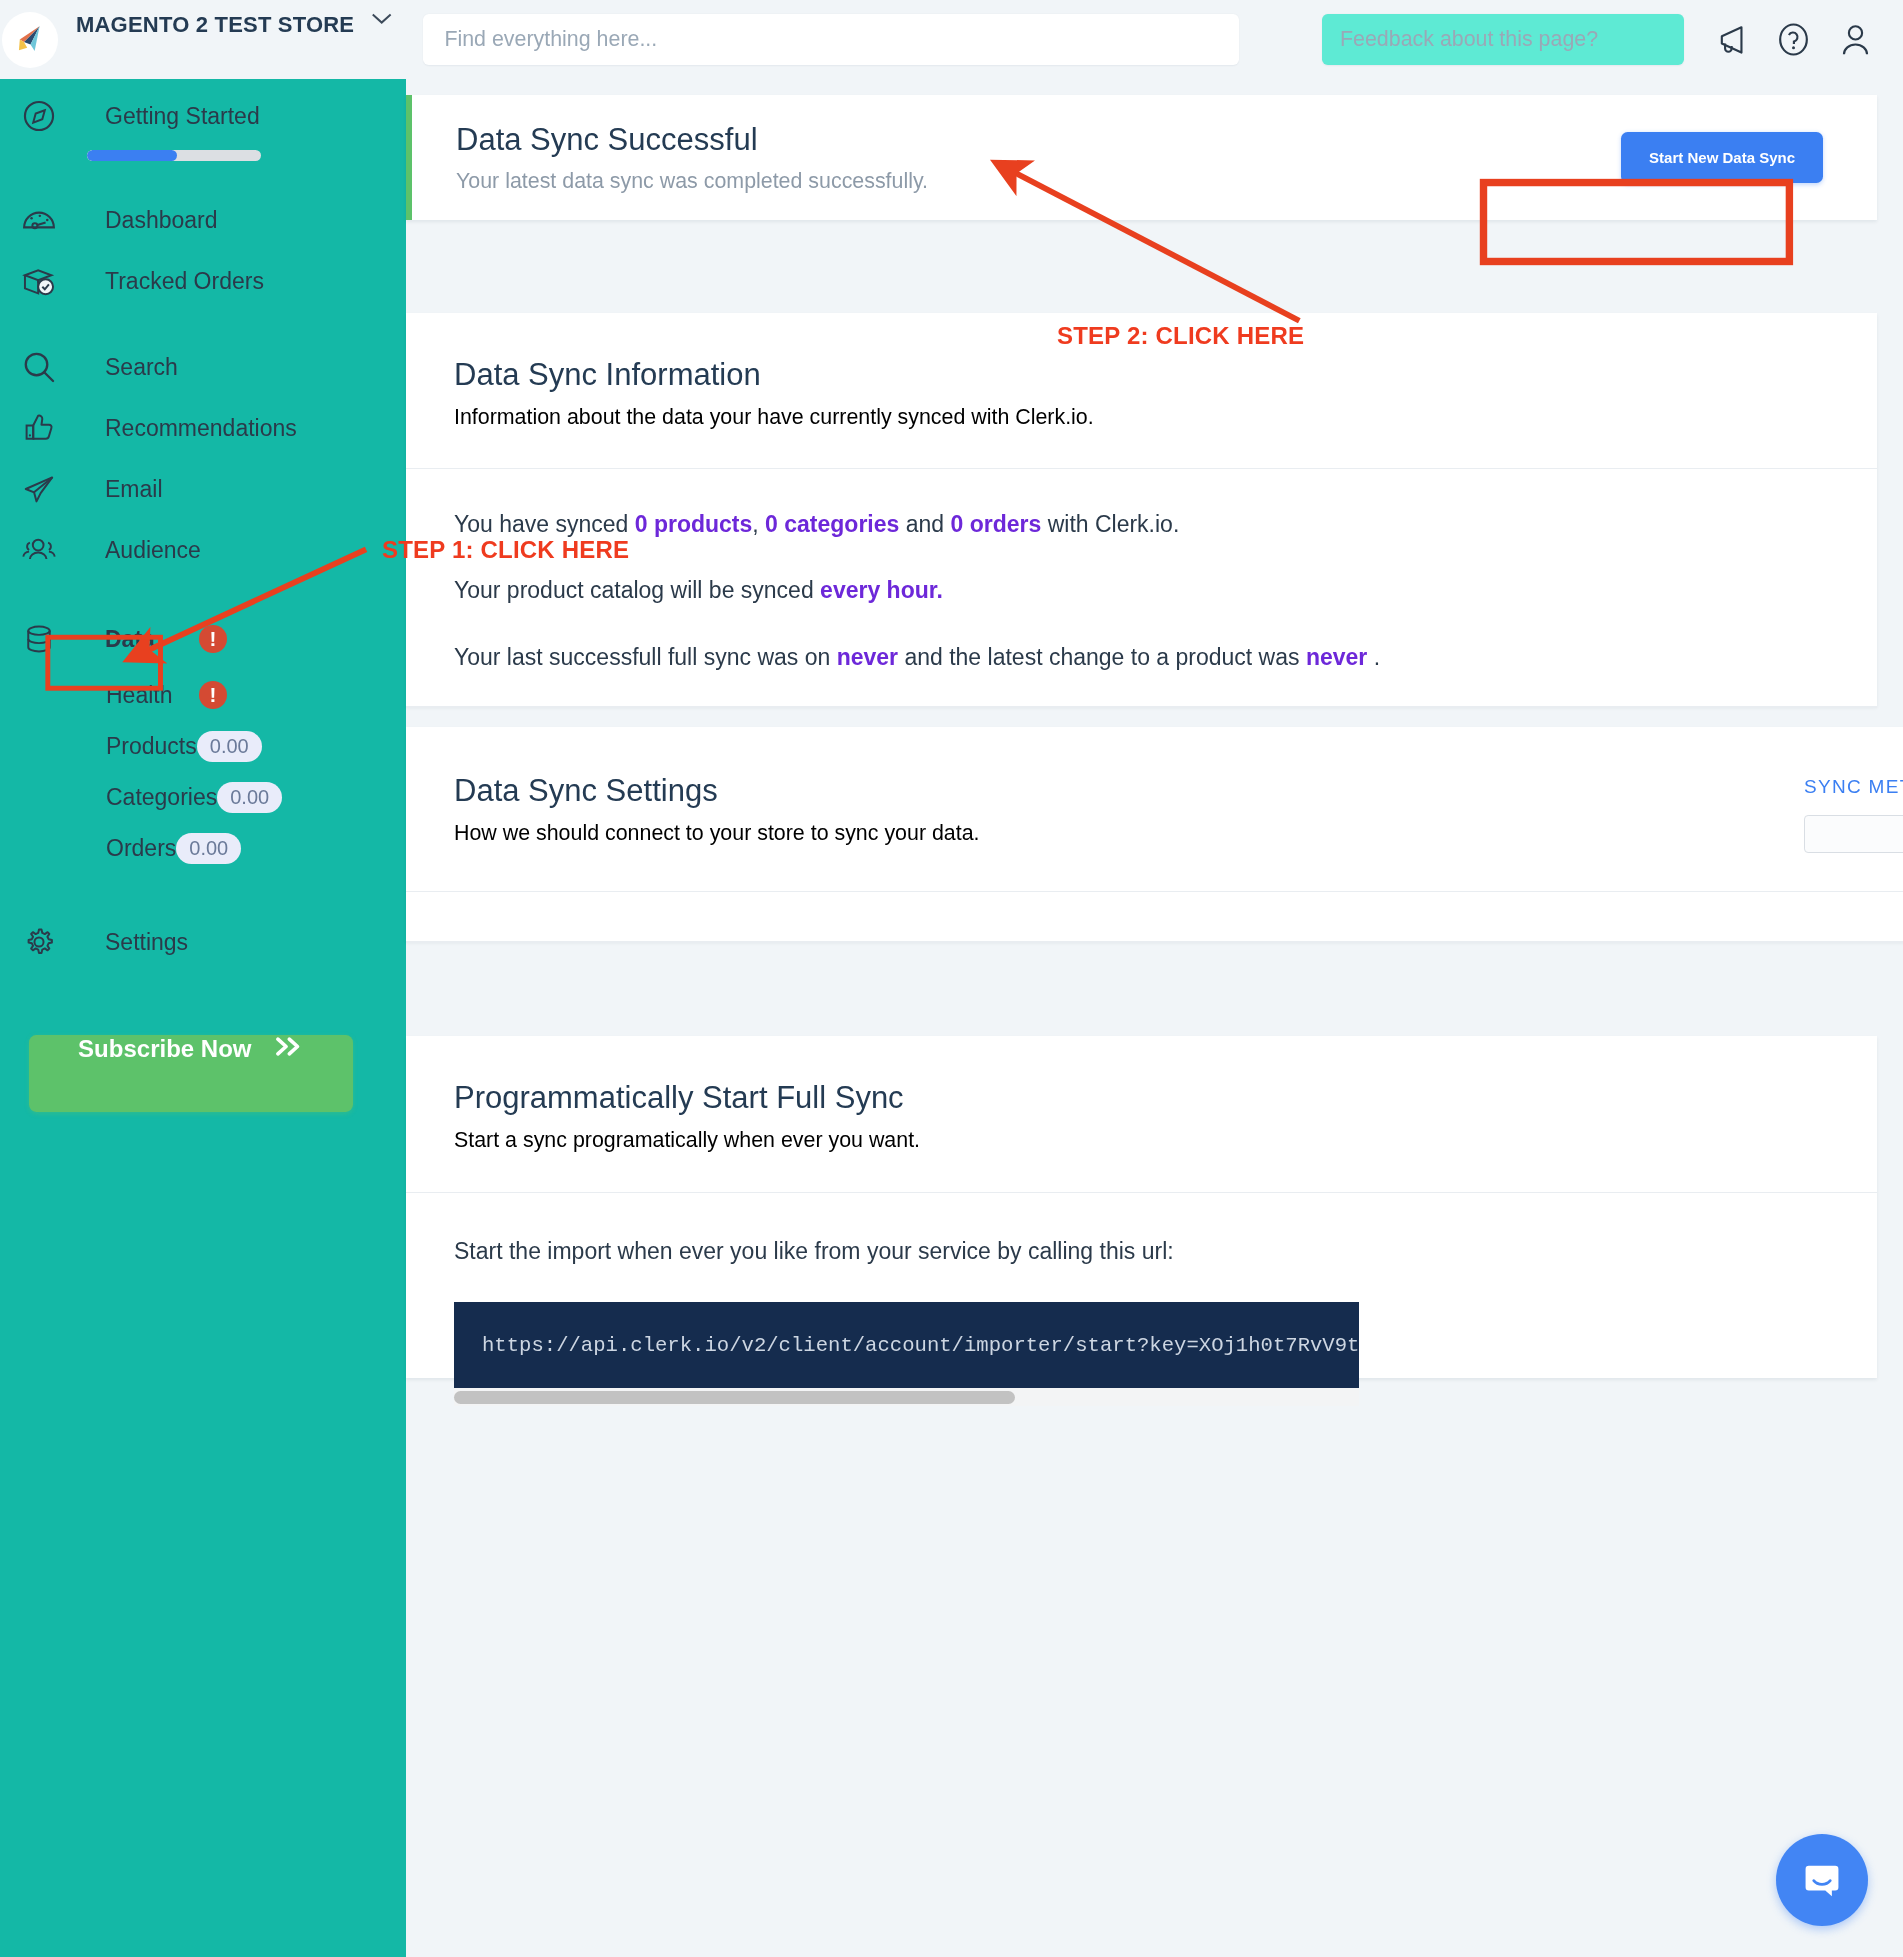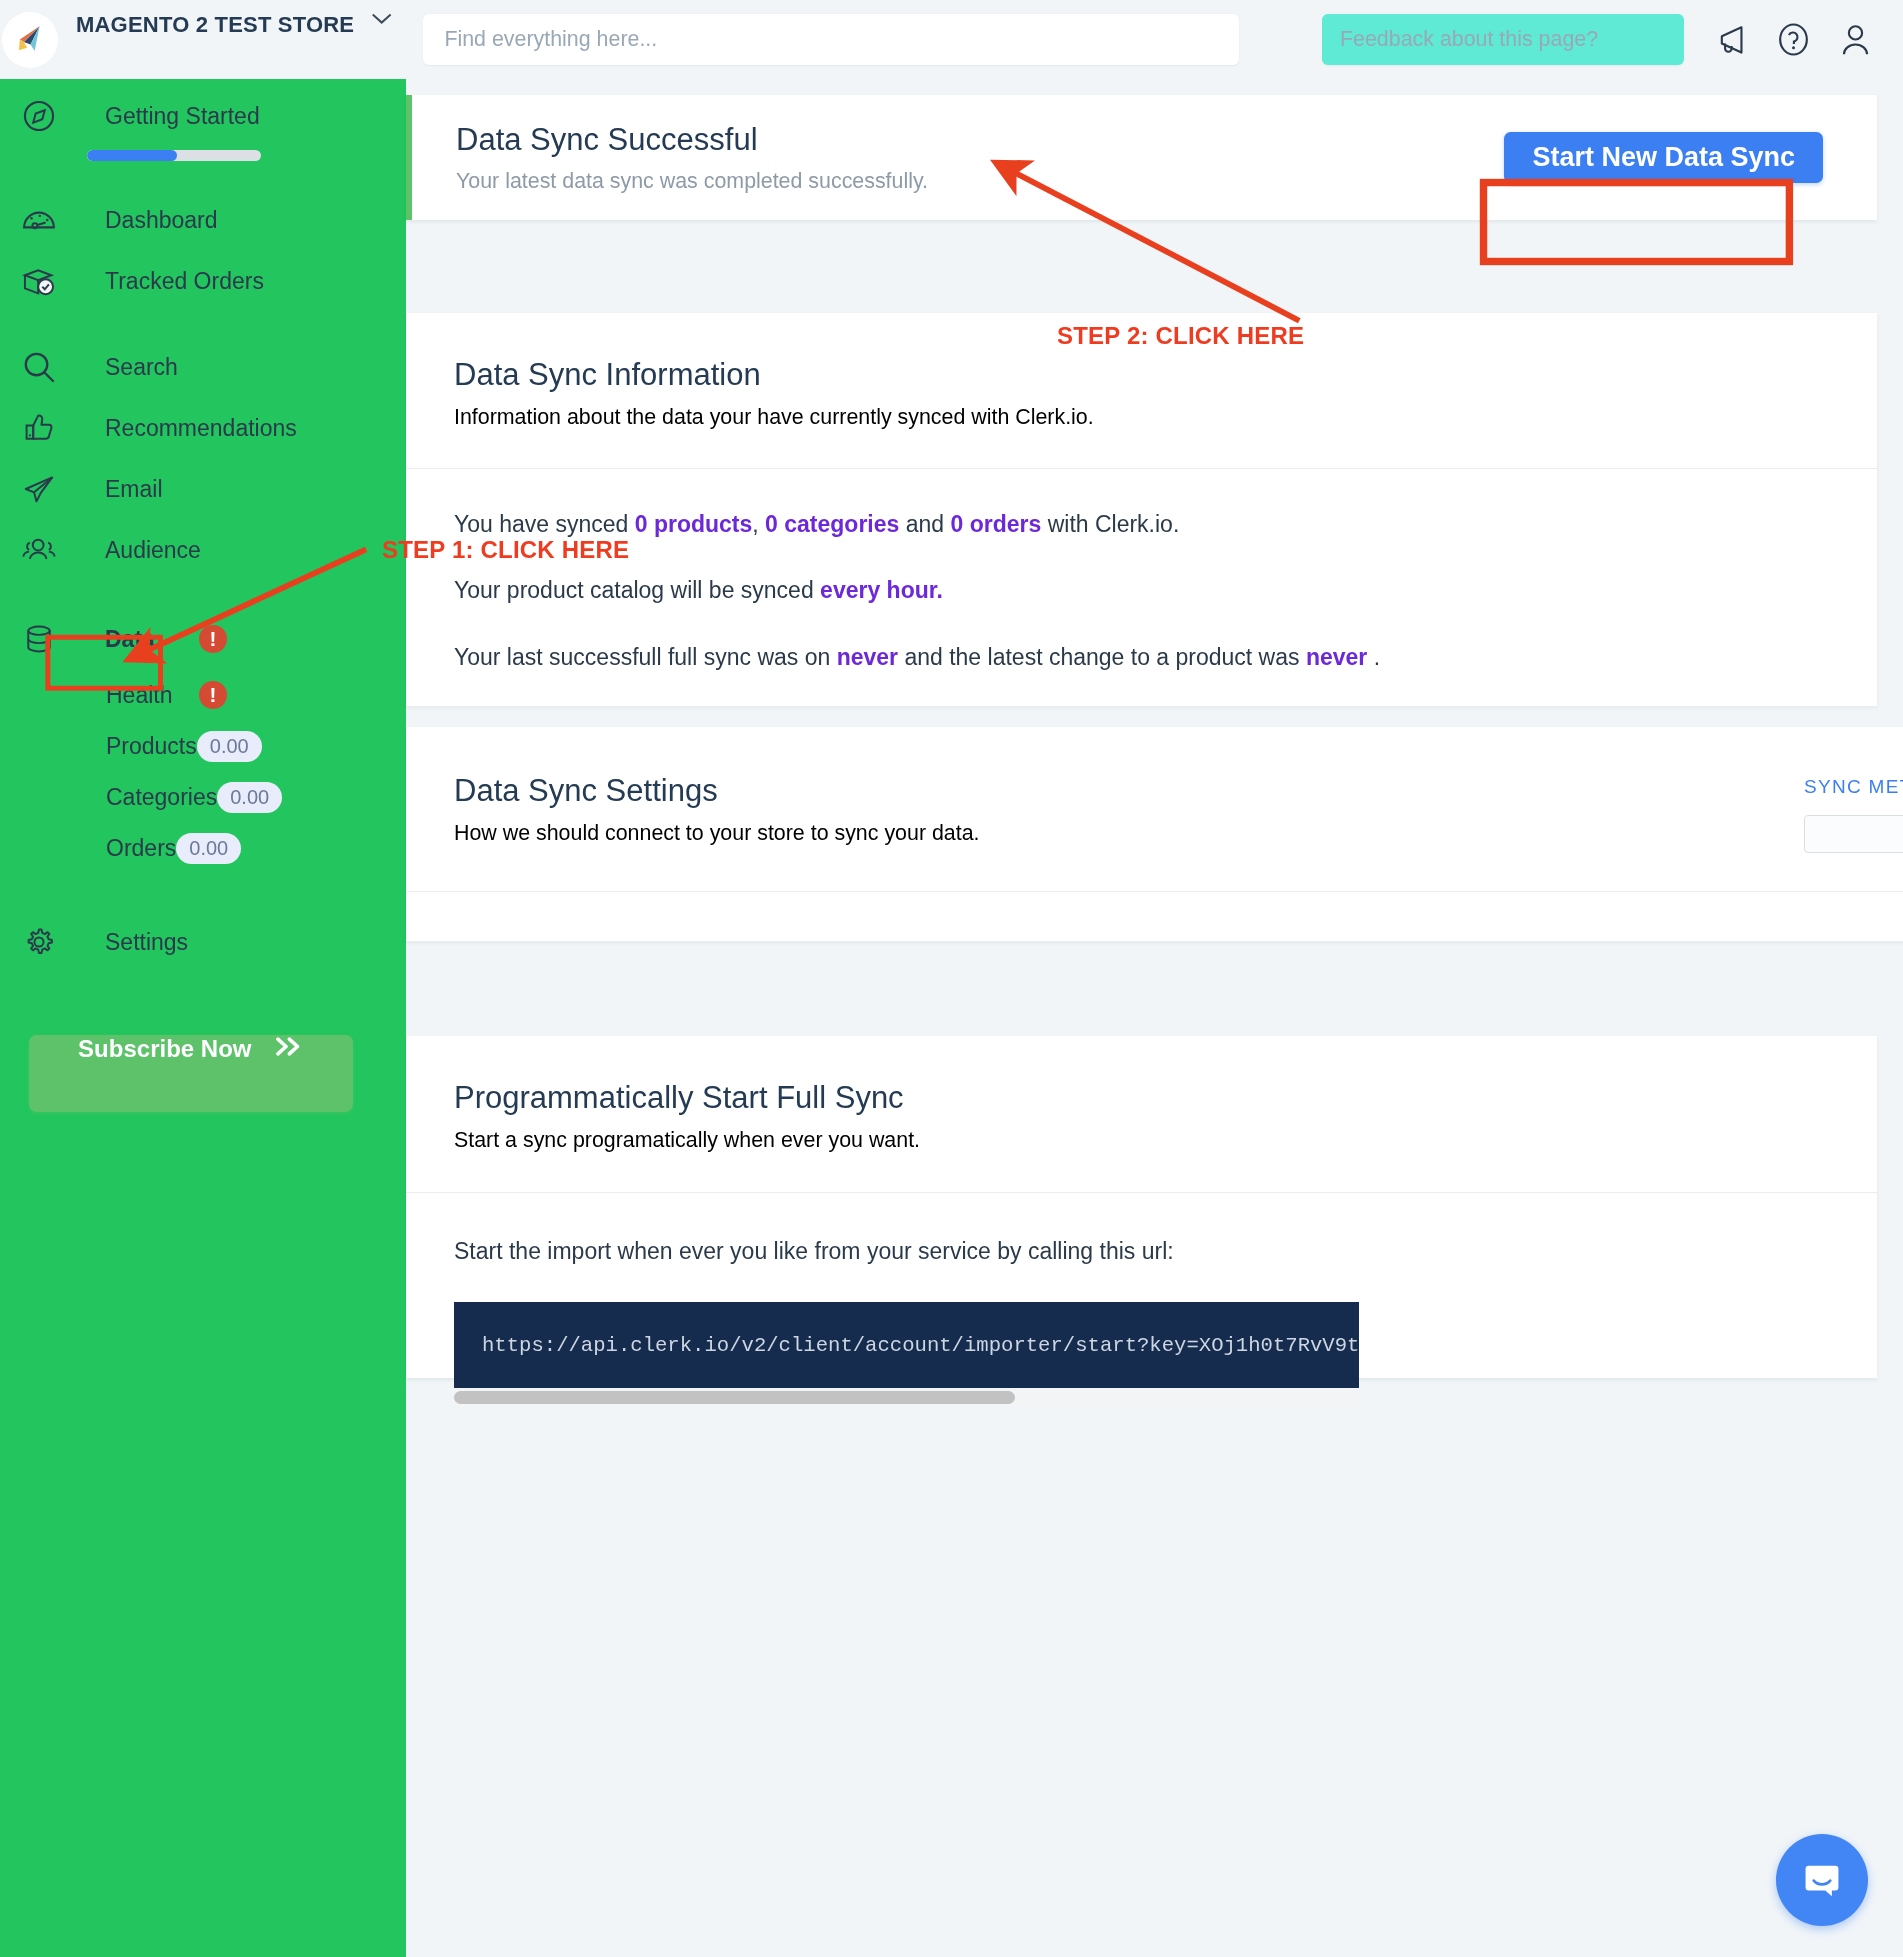--- a/index.html
+++ b/index.html
@@ -56,21 +56,21 @@
     font-family: "Liberation Sans", sans-serif;
     box-shadow: 0 0.8px 1.6px rgba(16,36,60,.06);
   }
   .feedback-input::placeholder { color: #9aa8b6; }
   .hicon { display: flex; align-items: center; justify-content: center; cursor: pointer; }
 
   
   .sidebar {
     position: absolute; top: 79px; left: 0;
     width: 406px; height: 1878px;
-    background: #22c55e;
+    background: #14b8a6;
   }
   .nav-item {
     display: flex; align-items: center;
     height: 61px; padding-left: 20px;
     cursor: pointer; position: relative;
   }
   .nav-ico {
     width: 46px; flex: 0 0 46px;
     display: flex; align-items: center; justify-content: flex-start;
   }
@@ -137,21 +137,21 @@
     position: absolute; left: 0; top: 16.4px;
     width: 1471px; height: 125px;
     border-left: 6.6px solid #5dc26a;
     display: flex; align-items: center;
   }
   .banner-text { padding-left: 44px; }
   .banner-title { font-size: 31px; color: #243b53; font-weight: normal; }
   .banner-sub { font-size: 21.4px; color: #8d9aa8; margin-top: 11.5px; }
   .btn-primary {
     background: #3b7ff2; border: none; border-radius: 6.6px;
-    color: #fff; font-size: 27px; font-weight: bold;
+    color: #fff; font-size: 15px; font-weight: bold;
     font-family: "Liberation Sans", sans-serif;
     padding: 0 28px; height: 51px; cursor: pointer;
     white-space: nowrap;
     box-shadow: 0 1.6px 4.1px rgba(59,127,242,.3);
   }
   .btn-outline {
     background: #fff; border: 2.5px solid #3b7ff2; border-radius: 6.6px;
     color: #3b7ff2; font-size: 21.4px; font-weight: bold;
     font-family: "Liberation Sans", sans-serif;
     padding: 0 25px; height: 51px; cursor: pointer;

